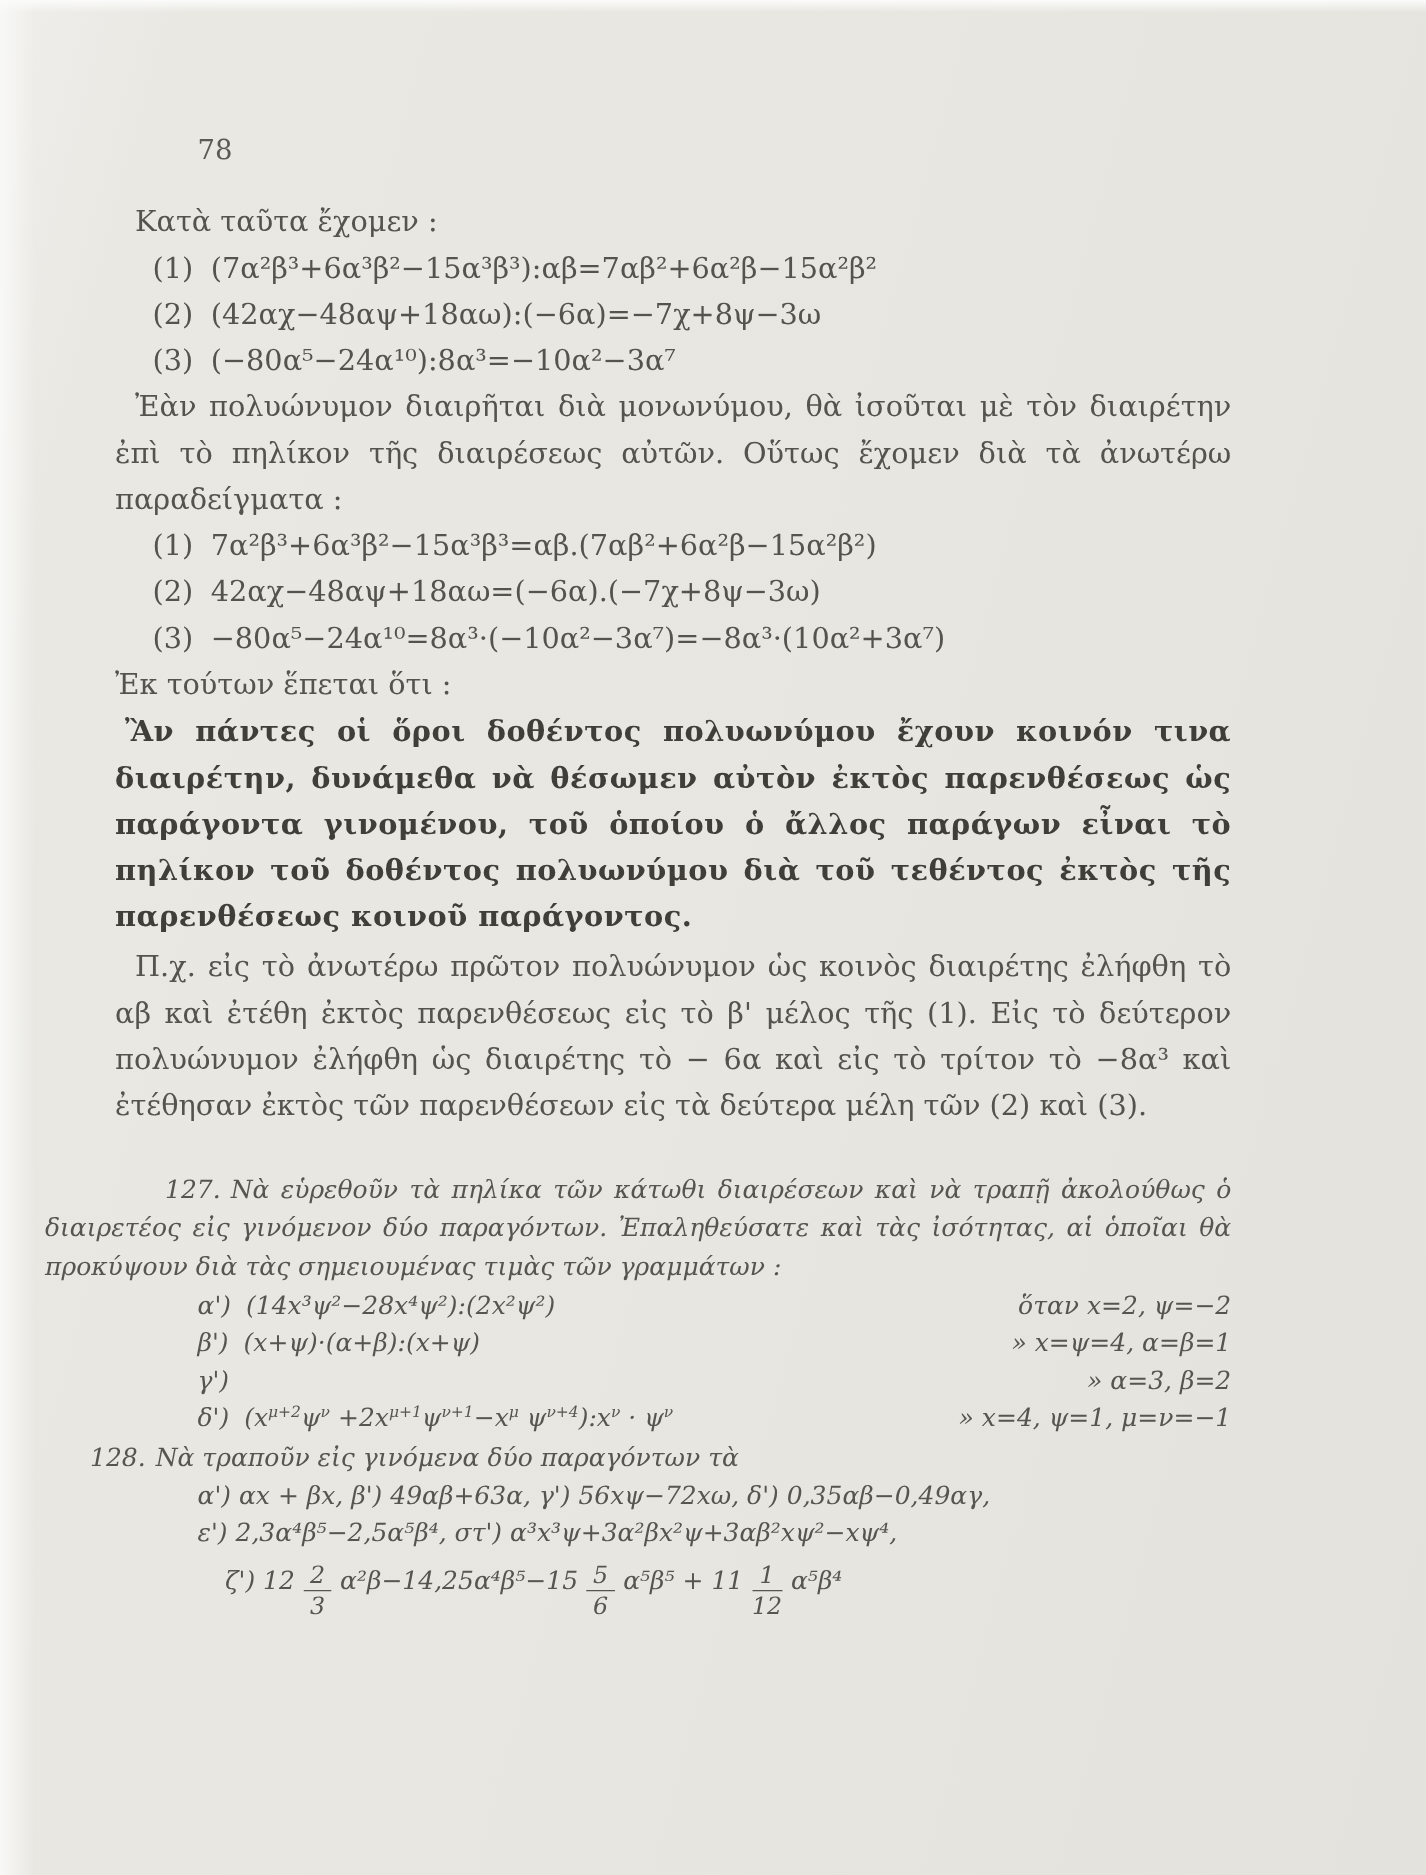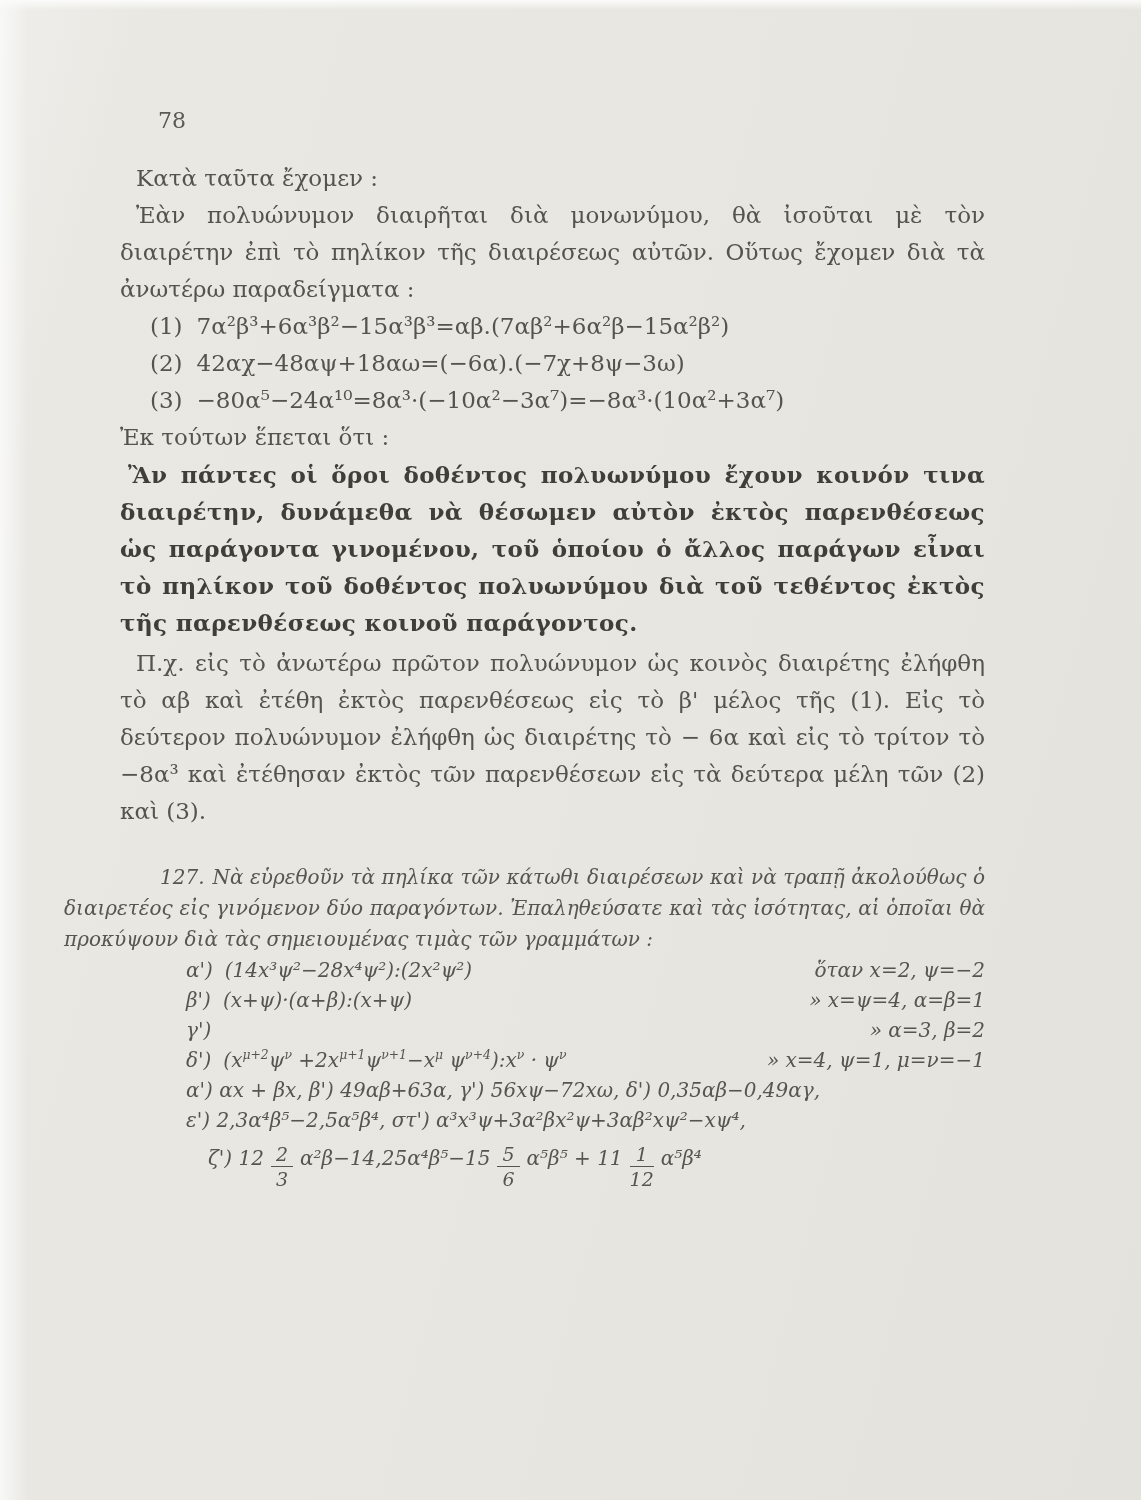--- a/index.html
+++ b/index.html
@@ -22,21 +22,21 @@
     content:""; position:absolute; left:0; top:0; right:0; height:10px;
     background:linear-gradient(180deg,#fbfbfa,rgba(251,251,250,0));
     pointer-events:none;
   }
 
   .pagenum {
     position:absolute; top:108px; left:158px;
     font-size:22px; color:#5c5a54;
   }
 
-  .content { padding:160px 156px 0 120px; }
+  .content { padding:160px 156px 0 92px; }
 
   p.body {
     font-size:23px; line-height:37px; text-align:justify;
     color:#55534d;
   }
   p.indent { text-indent:16px; }
 
   .eq-row {
     font-size:23px; line-height:37px; padding-left:30px;
     white-space:nowrap; color:#55534d;
@@ -86,20 +86,31 @@
 <body>
 
 <div class="page">
 
   <div class="pagenum">78</div>
 
   <div class="content">
 
     <p class="body indent">Κατὰ ταῦτα ἔχομεν :</p>
 
+    <div>
+      <div class="eq-row">
+        <span class="eq-num">(1)</span><span>(7α²β³+6α³β²−15α³β³):αβ=7αβ²+6α²β−15α²β²</span>
+      </div>
+      <div class="eq-row">
+        <span class="eq-num">(2)</span><span>(42αχ−48αψ+18αω):(−6α)=−7χ+8ψ−3ω</span>
+      </div>
+      <div class="eq-row">
+        <span class="eq-num">(3)</span><span>(−80α⁵−24α¹⁰):8α³=−10α²−3α⁷</span>
+      </div>
+    </div>
 
     <p class="body indent">Ἐὰν πολυώνυμον διαιρῆται διὰ μονωνύμου, θὰ ἰσοῦται μὲ τὸν διαιρέτην ἐπὶ τὸ πηλίκον τῆς διαιρέσεως αὐτῶν. Οὕτως ἔχομεν διὰ τὰ ἀνωτέρω παραδείγματα :</p>
 
     <div>
       <div class="eq-row">
         <span class="eq-num">(1)</span><span>7α²β³+6α³β²−15α³β³=αβ.(7αβ²+6α²β−15α²β²)</span>
       </div>
       <div class="eq-row">
         <span class="eq-num">(2)</span><span>42αχ−48αψ+18αω=(−6α).(−7χ+8ψ−3ω)</span>
       </div>
@@ -135,20 +146,21 @@
           <span class="ex-cond">» α=3, β=2</span>
         </div>
         <div class="ex-item">
           <span class="ex-label">δ')</span>
           <span class="ex-expr">(x<sup>μ+2</sup>ψ<sup>ν</sup> +2x<sup>μ+1</sup>ψ<sup>ν+1</sup>−x<sup>μ</sup> ψ<sup>ν+4</sup>):x<sup>ν</sup> · ψ<sup>ν</sup></span>
           <span class="ex-cond">» x=4, ψ=1, μ=ν=−1</span>
         </div>
       </div>
 
       <div>
+        <p class="ex128-head"><span class="ex-num">128.</span><span>Νὰ τραποῦν εἰς γινόμενα δύο παραγόντων τὰ</span></p>
         <div class="ex128-line">α') αx + βx,   β') 49αβ+63α,   γ') 56xψ−72xω, δ') 0,35αβ−0,49αγ,</div>
         <div class="ex128-line">ε') 2,3α⁴β⁵−2,5α⁵β⁴,   στ') α³x³ψ+3α²βx²ψ+3αβ²xψ²−xψ⁴,</div>
         <div class="zeta-row">ζ')  12 <span class="frac">
               <span class="num">2</span>
               <span class="den">3</span>
             </span> α²β−14,25α⁴β⁵−15 <span class="frac">
               <span class="num">5</span>
               <span class="den">6</span>
             </span> α⁵β⁵ + 11 <span class="frac">
               <span class="num">1</span>

